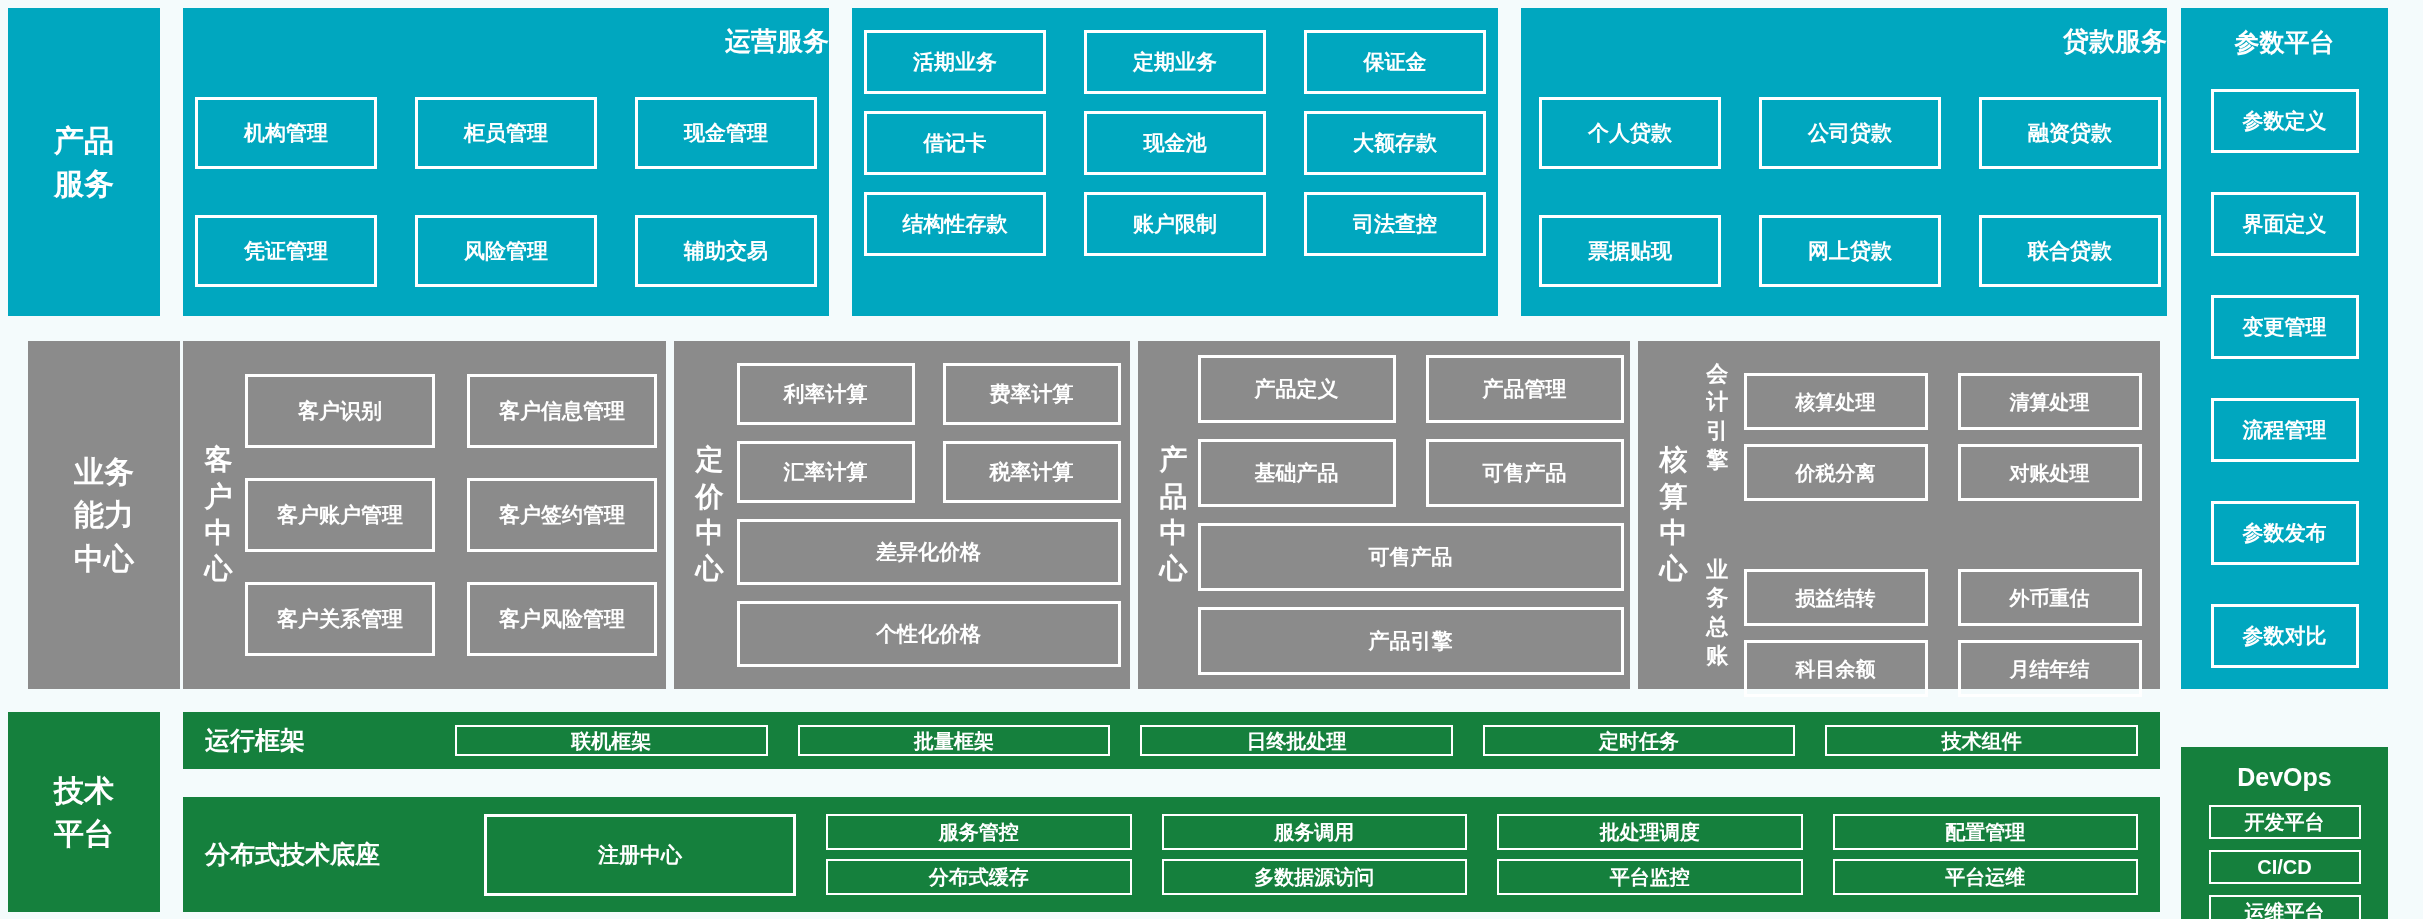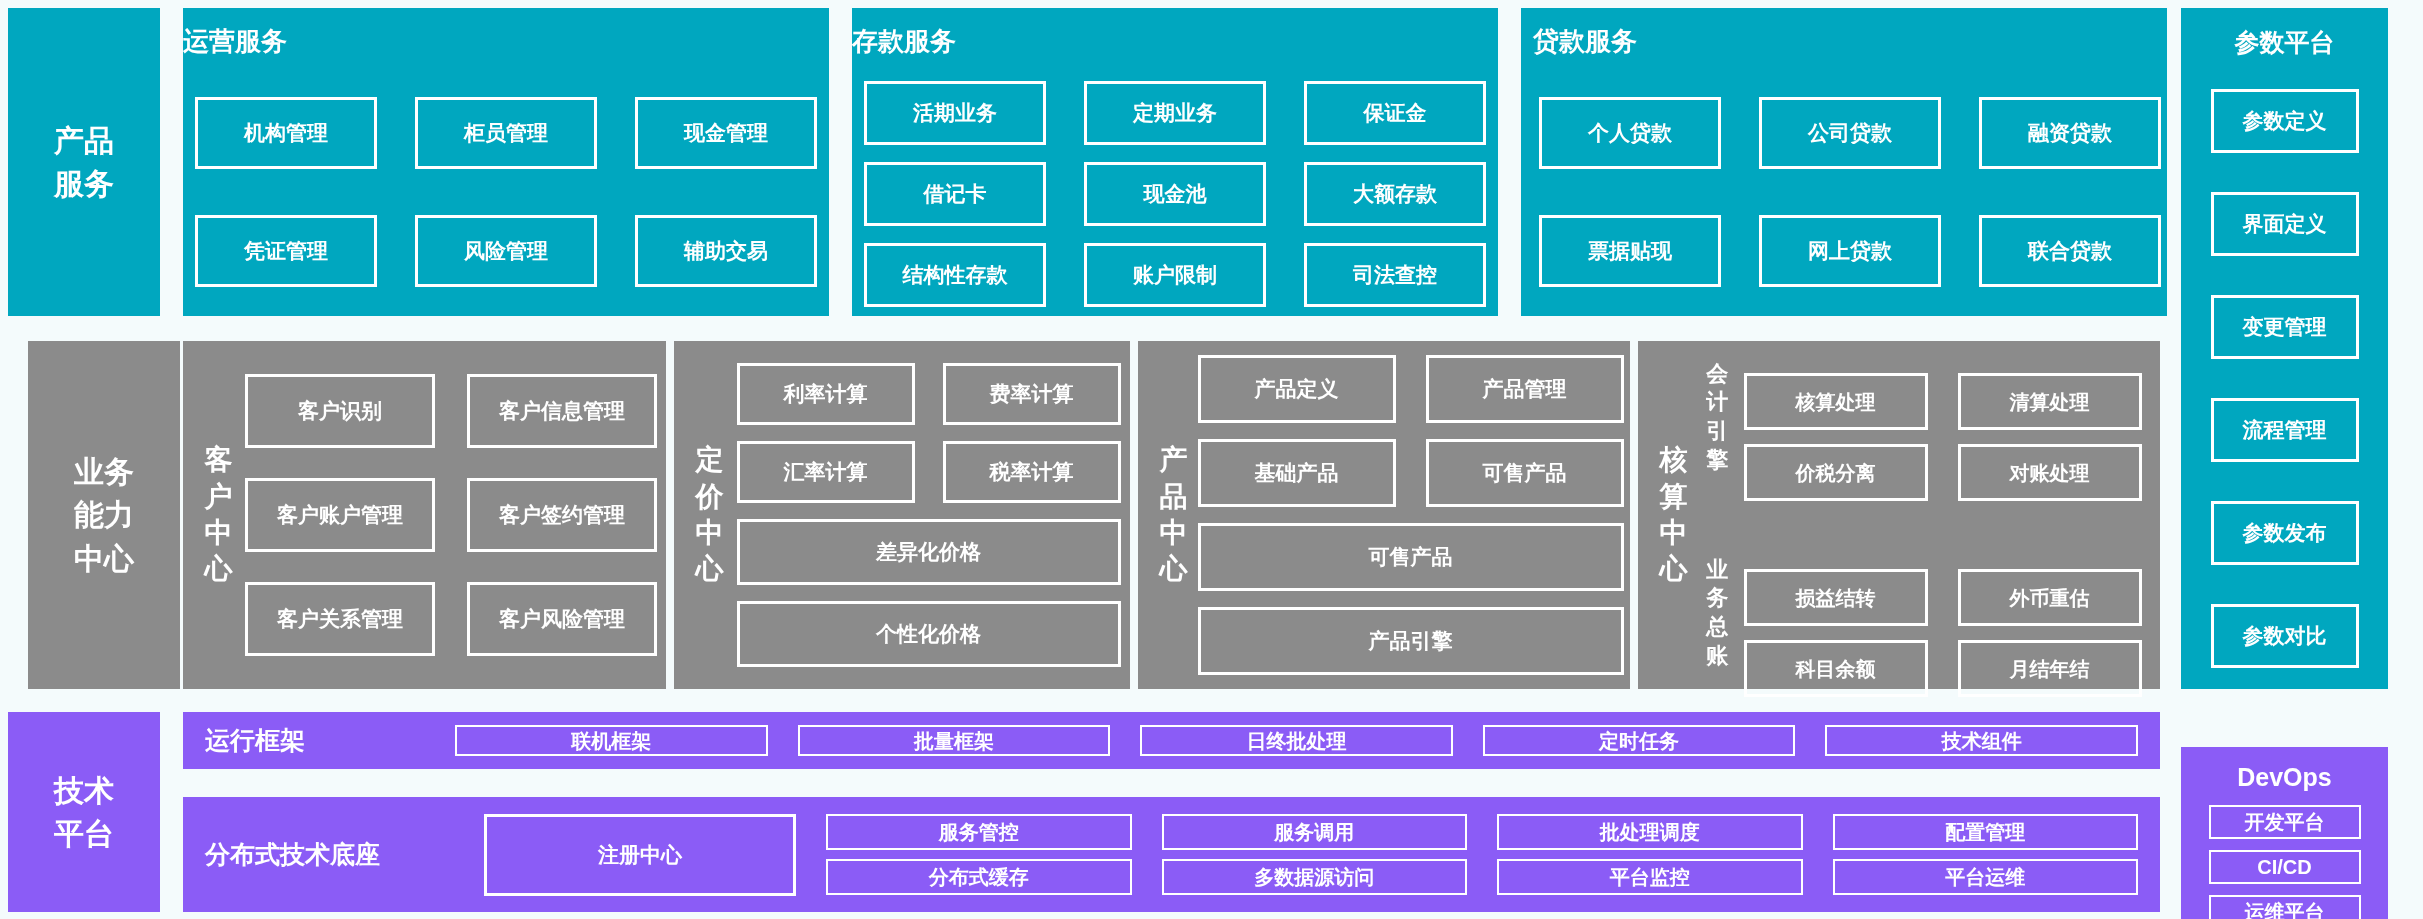--- a/index.html
+++ b/index.html
@@ -5,37 +5,37 @@
   html,body { margin:0; padding:0; }
   body { background:#f3fafb; }
   .canvas {
     position:relative; width:2423px; height:919px;
     background:#f4fbfc; overflow:hidden;
     font-family:"Liberation Sans","DejaVu Sans",sans-serif;
     color:#fff;
   }
   .teal { background:#00a7bf; }
   .gray { background:#8b8b8b; }
-  .blue { background:#8b5cf6; }
+  .blue { background:#15803d; }
 
   .panel { position:absolute; box-sizing:border-box; }
 
   
   .side-label { display:flex; align-items:center; justify-content:center; }
   .side-label-text { width:2.15em; font-size:30px; font-weight:bold; line-height:1.45;
     word-break:break-all; text-align:center; }
   #lbl-product    { left:8px;  top:8px;   width:152px; height:308px; }
   #lbl-capability { left:8px;  top:341px; width:152px; height:348px;margin-left:20px; }
   #lbl-tech       { left:8px;  top:712px; width:152px; height:200px; }
 
   
   .sec-ops     { left:183px;  top:8px; width:646px; height:308px; }
   .sec-deposit { left:852px;  top:8px; width:646px; height:308px; }
   .sec-loan    { left:1521px; top:8px; width:646px; height:308px;padding-left:12px; }
-  .panel-title { margin:0; padding-top:16px; text-align:left; font-size:26px; font-weight:bold; }
+  .panel-title { margin:0; padding-top:16px; text-align:right; font-size:26px; font-weight:bold; }
 
   .box { border:3px solid #fff; display:flex; align-items:center; justify-content:center;
     font-weight:bold; font-size:21px; text-align:center; box-sizing:border-box; line-height:1.2; }
 
   .grid3 { display:grid; grid-template-columns:repeat(3,182px); justify-content:center; column-gap:38px; }
   .ops-grid  { margin-top:38px; row-gap:46px; }
   .ops-grid .box { height:72px; }
   .dep-grid  { margin-top:22px; row-gap:17px; }
   .dep-grid .box { height:64px; }
 
@@ -115,21 +115,20 @@
         <div class="box">机构管理</div>
         <div class="box">柜员管理</div>
         <div class="box">现金管理</div>
         <div class="box">凭证管理</div>
         <div class="box">风险管理</div>
         <div class="box">辅助交易</div>
       </div>
   </section>
 
   <section class="panel teal sec-deposit">
-    <h2 class="panel-title">存款服务</h2>
     <div class="grid3 dep-grid">
         <div class="box">活期业务</div>
         <div class="box">定期业务</div>
         <div class="box">保证金</div>
         <div class="box">借记卡</div>
         <div class="box">现金池</div>
         <div class="box">大额存款</div>
         <div class="box">结构性存款</div>
         <div class="box">账户限制</div>
         <div class="box">司法查控</div>

